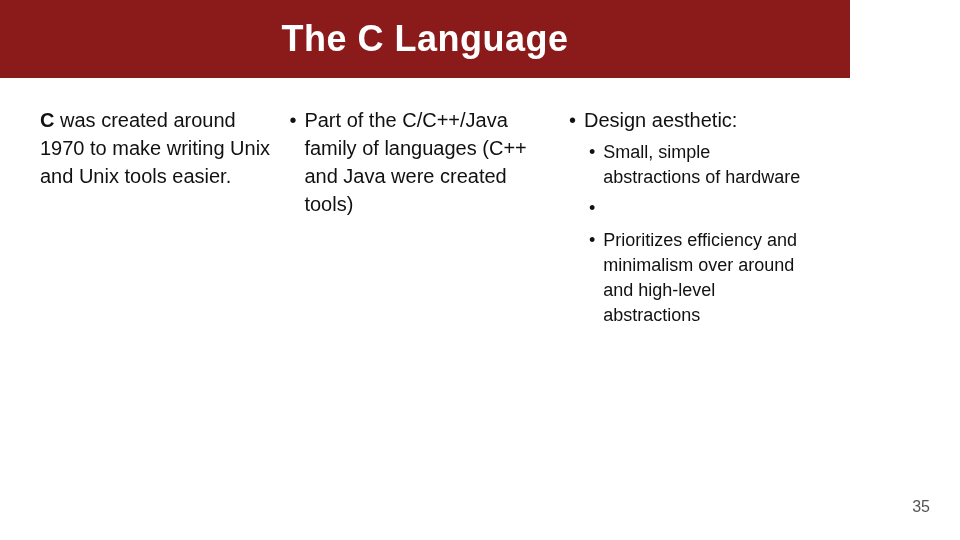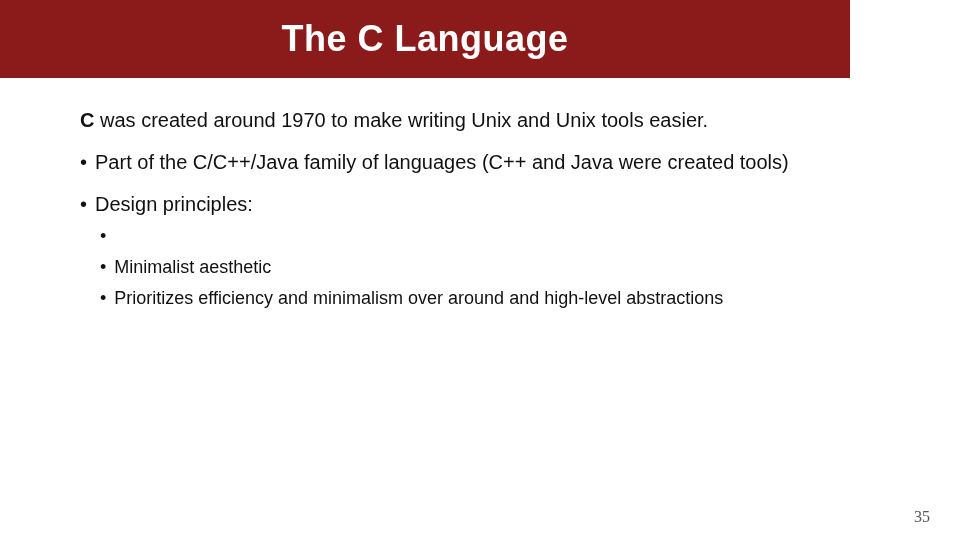--- a/index.html
+++ b/index.html
@@ -34,23 +34,22 @@
       color: #ffffff;
       font-size: 36px;
       font-weight: 700;
       letter-spacing: 0.5px;
     }
 
     .slide-content {
       flex: 1;
       padding: 28px 40px 20px 40px;
       display: flex;
-      flex-direction: column;
+      flex-direction: row;
       gap: 14px;
-      margin-left: 40px;
     }
 
     .intro-text {
       font-size: 20px;
       color: #111111;
       font-weight: 500;
       line-height: 1.4;
     }
 
     .intro-text strong {
@@ -90,25 +89,24 @@
     }
 
     .sub-bullet-item .bullet {
       font-size: 18px;
       line-height: 1.4;
       flex-shrink: 0;
     }
 
     .slide-footer {
       position: absolute;
-      bottom: 14px;
+      bottom: 24px;
       right: 30px;
       font-size: 16px;
       color: #555555;
-      font-family: Liberation Serif, serif;
     }
   </style>
 </head>
 <body>
 
 <div class="slide-container">
 
   <div class="slide-header">
     <h1>The C Language</h1>
   </div>
@@ -120,29 +118,29 @@
     </div>
 
     <div class="bullet-item">
       <span class="bullet">•</span>
       <span>Part of the C/C++/Java family of languages (C++ and Java were created tools)</span>
     </div>
 
     <div>
       <div class="bullet-item">
         <span class="bullet">•</span>
-        <span>Design principles:</span>
+        <span>Design aesthetic:</span>
       </div>
       <div class="sub-bullets">
         <div class="sub-bullet-item">
           <span class="bullet">•</span>
+          <span>Small, simple abstractions of hardware</span>
         </div>
         <div class="sub-bullet-item">
           <span class="bullet">•</span>
-          <span>Minimalist aesthetic</span>
         </div>
         <div class="sub-bullet-item">
           <span class="bullet">•</span>
           <span>Prioritizes efficiency and minimalism over around and high-level abstractions</span>
         </div>
       </div>
     </div>
 
   </div>
 

